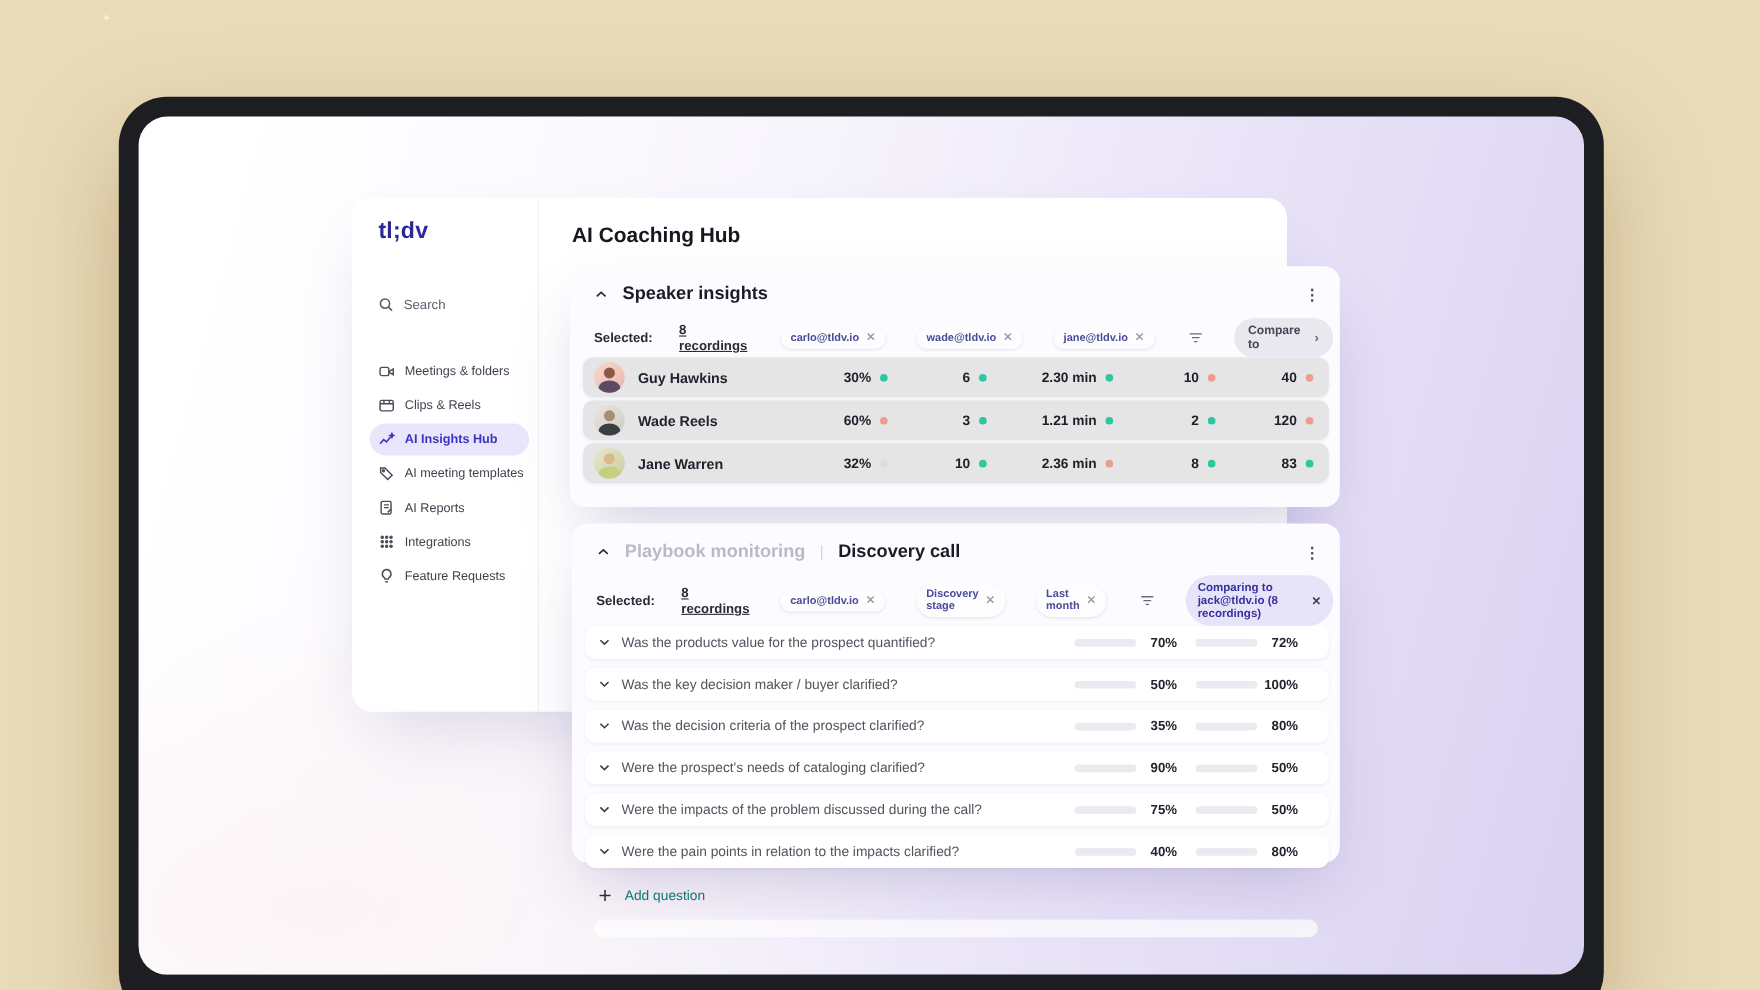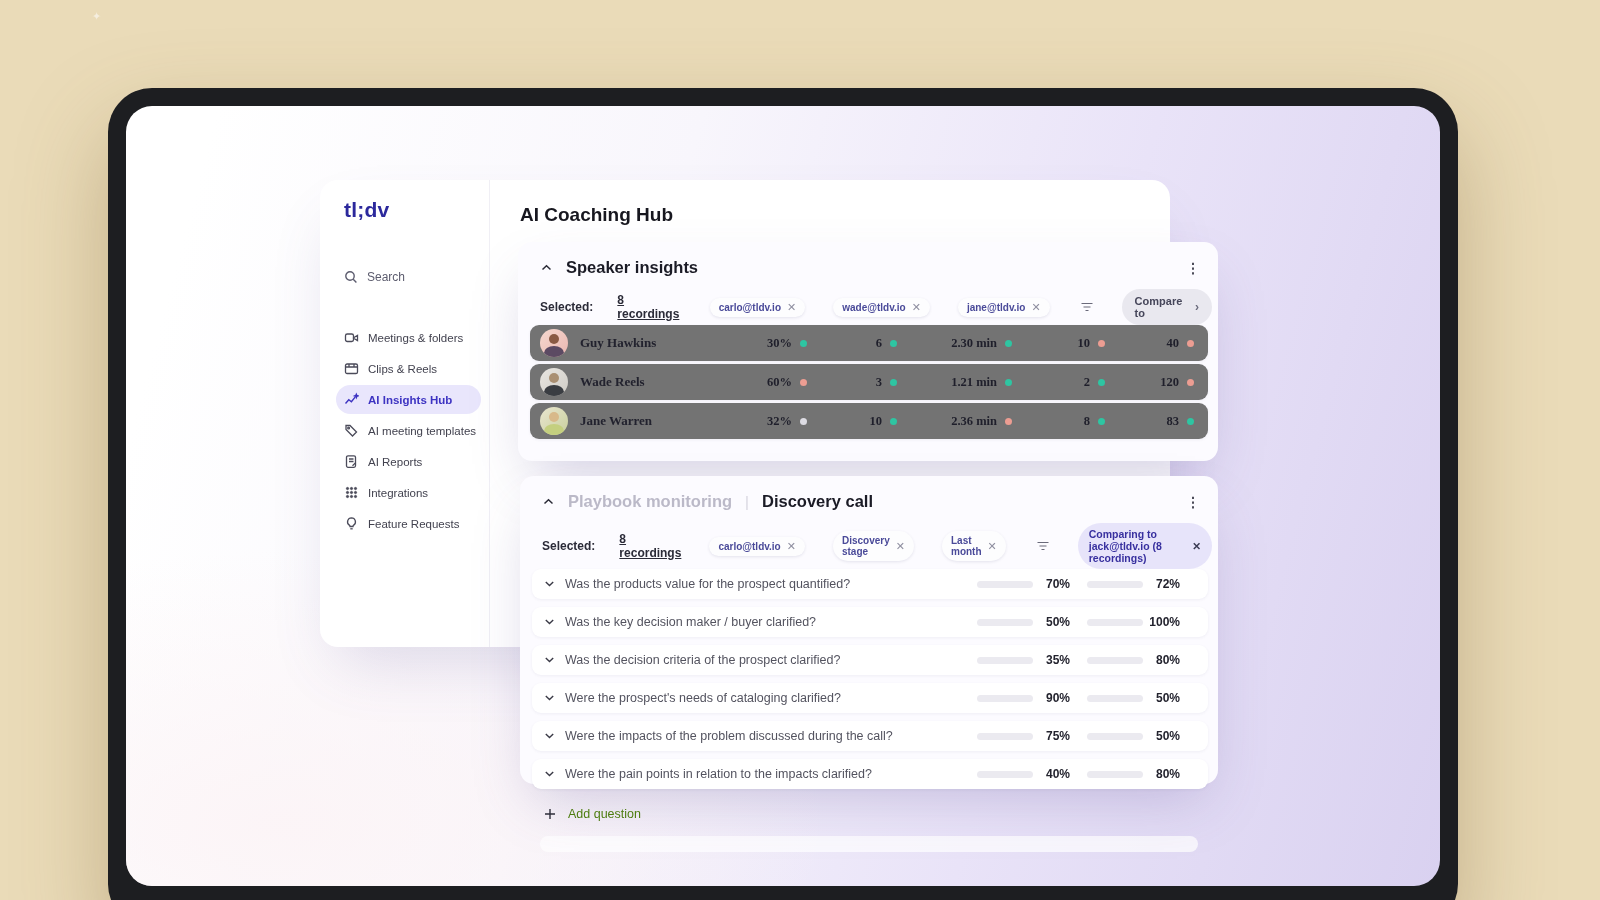--- a/index.html
+++ b/index.html
@@ -70,22 +70,22 @@
           font-size:10.5px; font-weight:bold; color:#38309F; display:flex; gap:8px; align-items:center; }
   .comparing-chip .x { color:#3a3a52; font-weight:600; cursor:pointer; }
 
   
   .sp-grid { display:flex; align-items:center; padding-left:10px; padding-right:0; }
   .sp-name-zone { flex:1; display:flex; align-items:center; gap:12px; min-width:0; }
   .sp-cell { display:flex; align-items:center; justify-content:flex-end; gap:8px; padding-right:14px; }
   .w1{width:92px}.w2{width:90px}.w3{width:115px}.w4{width:93px}.w5{width:89px}
   .sp-headers { margin:14px 0 4px 0; }
   .sp-headers .hcell { font-size:8.5px; color:#b8b7c4; justify-content:flex-end; padding-right:8px; white-space:nowrap; }
-  .sp-row { height:36px; background:#737373; border-radius:9px; margin:0 10px 3px 12px;
-            box-shadow:0 1px 3px rgba(70,70,120,.07); cursor:pointer;font-family:Liberation Serif, serif; }
+  .sp-row { height:36px; background:#e5e5e5; border-radius:9px; margin:0 10px 3px 12px;
+            box-shadow:0 1px 3px rgba(70,70,120,.07); cursor:pointer; }
   .avatar { width:28px; height:28px; border-radius:50%; flex:none; position:relative; overflow:hidden; }
   .avatar::before { content:""; position:absolute; left:9px; top:5px; width:10px; height:10px; border-radius:50%; }
   .avatar::after { content:""; position:absolute; left:4px; top:17px; width:20px; height:14px; border-radius:50%; }
   .a1 { background:linear-gradient(135deg,#f6d9cf,#eab6b0); } .a1::before{background:#8a5a44;} .a1::after{background:#5c4a63;}
   .a2 { background:linear-gradient(135deg,#e9e6e1,#cfccc6); } .a2::before{background:#a98f72;} .a2::after{background:#3a3d42;}
   .a3 { background:linear-gradient(135deg,#e9e6cf,#c9cf9e); } .a3::before{background:#d8b98a;} .a3::after{background:#c4cf7f;}
   .sp-name { font-size:13px; font-weight:600; color:#22222e; white-space:nowrap; }
   .val { font-size:12.5px; font-weight:600; color:#1f1f2b; }
   .dot { width:7px; height:7px; border-radius:50%; flex:none; }
   .dot.green{background:#2EC5A2;} .dot.red{background:#EC9D92;} .dot.gray{background:#DDDCE3;}
@@ -99,21 +99,21 @@
   .q-chev { display:flex; flex:none; margin-right:10px; }
   .q-text { font-size:12.5px; color:#53535f; white-space:nowrap; overflow:hidden; }
   .bars { margin-left:auto; display:flex; align-items:center; padding-right:28px; }
   .bar-group { display:flex; align-items:center; }
   .bar-track { width:56px; height:7px; background:#EBEAF0; border-radius:5px; overflow:hidden; }
   .bar-fill { height:100%; border-radius:5px; }
   .bar-fill.green{background:#2EC5A2;} .bar-fill.red{background:#F2A79B;}
   .bar-pct { width:37px; text-align:right; font-size:12px; font-weight:600; color:#23232e; }
   .bar-group + .bar-group { margin-left:17px; }
   .add-q { display:flex; align-items:center; gap:12px; padding:10px 0 0 24px; font-size:12.5px;
-           font-weight:500; color:#4d7c0f; cursor:pointer; }
+           font-weight:500; color:#0f766e; cursor:pointer; }
 
   svg { display:block; }
 </style>
 </head>
 <body>
 
 <div class="sparkle">✦</div>
 
 <div class="frame">
  <div class="screen">

